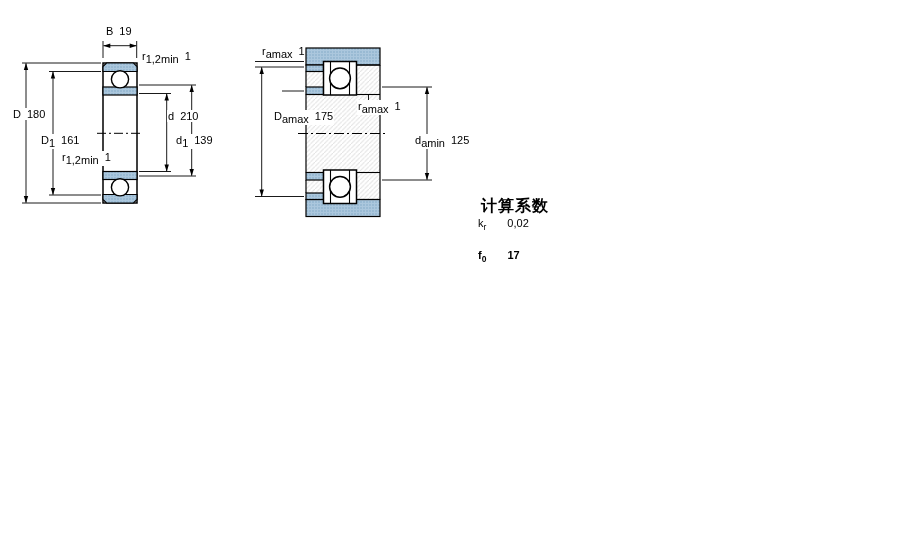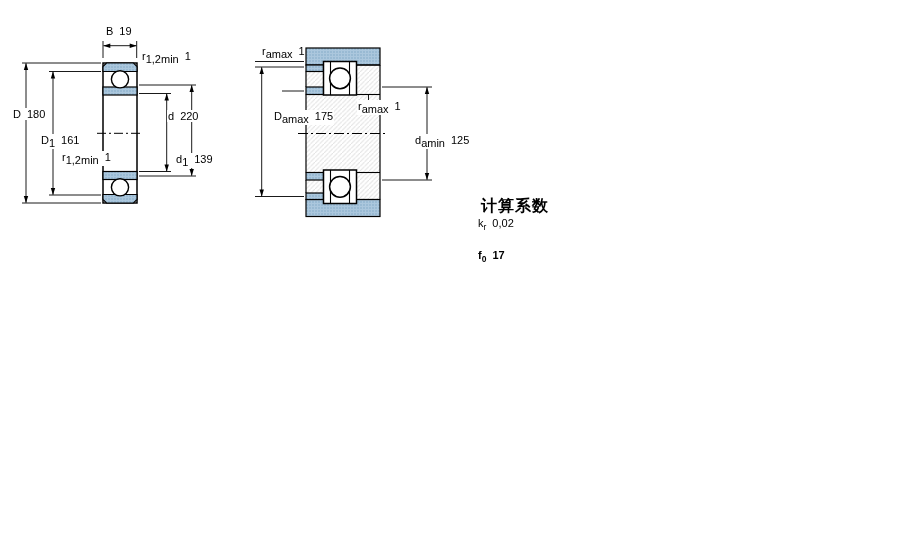--- a/index.html
+++ b/index.html
@@ -6,21 +6,21 @@
   body{width:900px;height:560px;position:relative;font-family:"Liberation Sans",sans-serif;}
   .canvas{position:absolute;left:0;top:0;width:759px;height:560px;background:#fff;overflow:hidden;}
   svg.linework{position:absolute;left:0;top:0;}
   .lbl{position:absolute;font-size:11px;color:#000;background:#fff;white-space:nowrap;line-height:1.1;padding:0 1px;}
   .lbl sub{font-size:11px;line-height:1;}
   .lbl .val{margin-left:6px;}
   .lbl.nobg{background:transparent;}
   .calc-title{position:absolute;font-size:16px;font-weight:bold;letter-spacing:1px;color:#000;white-space:nowrap;}
   .calc-row{position:absolute;font-size:11px;color:#000;white-space:nowrap;}
   .calc-row sub{font-size:8.5px;}
-  .calc-row .val{margin-left:6px;}
+  .calc-row .val{margin-left:21px;}
 </style>
 </head>
 <body>
 
 <div class="canvas">
 
   <svg class="linework" width="900" height="560" viewBox="0 0 900 560">
     <defs>
       <pattern id="dots" width="3" height="3" patternUnits="userSpaceOnUse">
         <rect width="3" height="3" fill="#abc7dd"></rect>
@@ -168,24 +168,24 @@
 
   <div class="lbl" style="left:12px;top:108px;">
     <span>D</span><span class="val">180</span>
   </div>
 
   <div class="lbl" style="left:40px;top:134px;">
     <span>D</span><sub>1</sub><span class="val">161</span>
   </div>
 
   <div class="lbl" style="left:167px;top:110px;">
-    <span>d</span><span class="val">220</span>
-  </div>
-
-  <div class="lbl" style="left:175px;top:134px;margin-top:19px;">
+    <span>d</span><span class="val">210</span>
+  </div>
+
+  <div class="lbl" style="left:175px;top:134px;">
     <span>d</span><sub>1</sub><span class="val">139</span>
   </div>
 
   <div class="lbl" style="left:61px;top:151px;">
     <span>r</span><sub>1,2min</sub><span class="val">1</span>
   </div>
 
   <div class="lbl nobg" style="left:261px;top:45px;">
     <span>r</span><sub>amax</sub><span class="val">1</span>
   </div>

